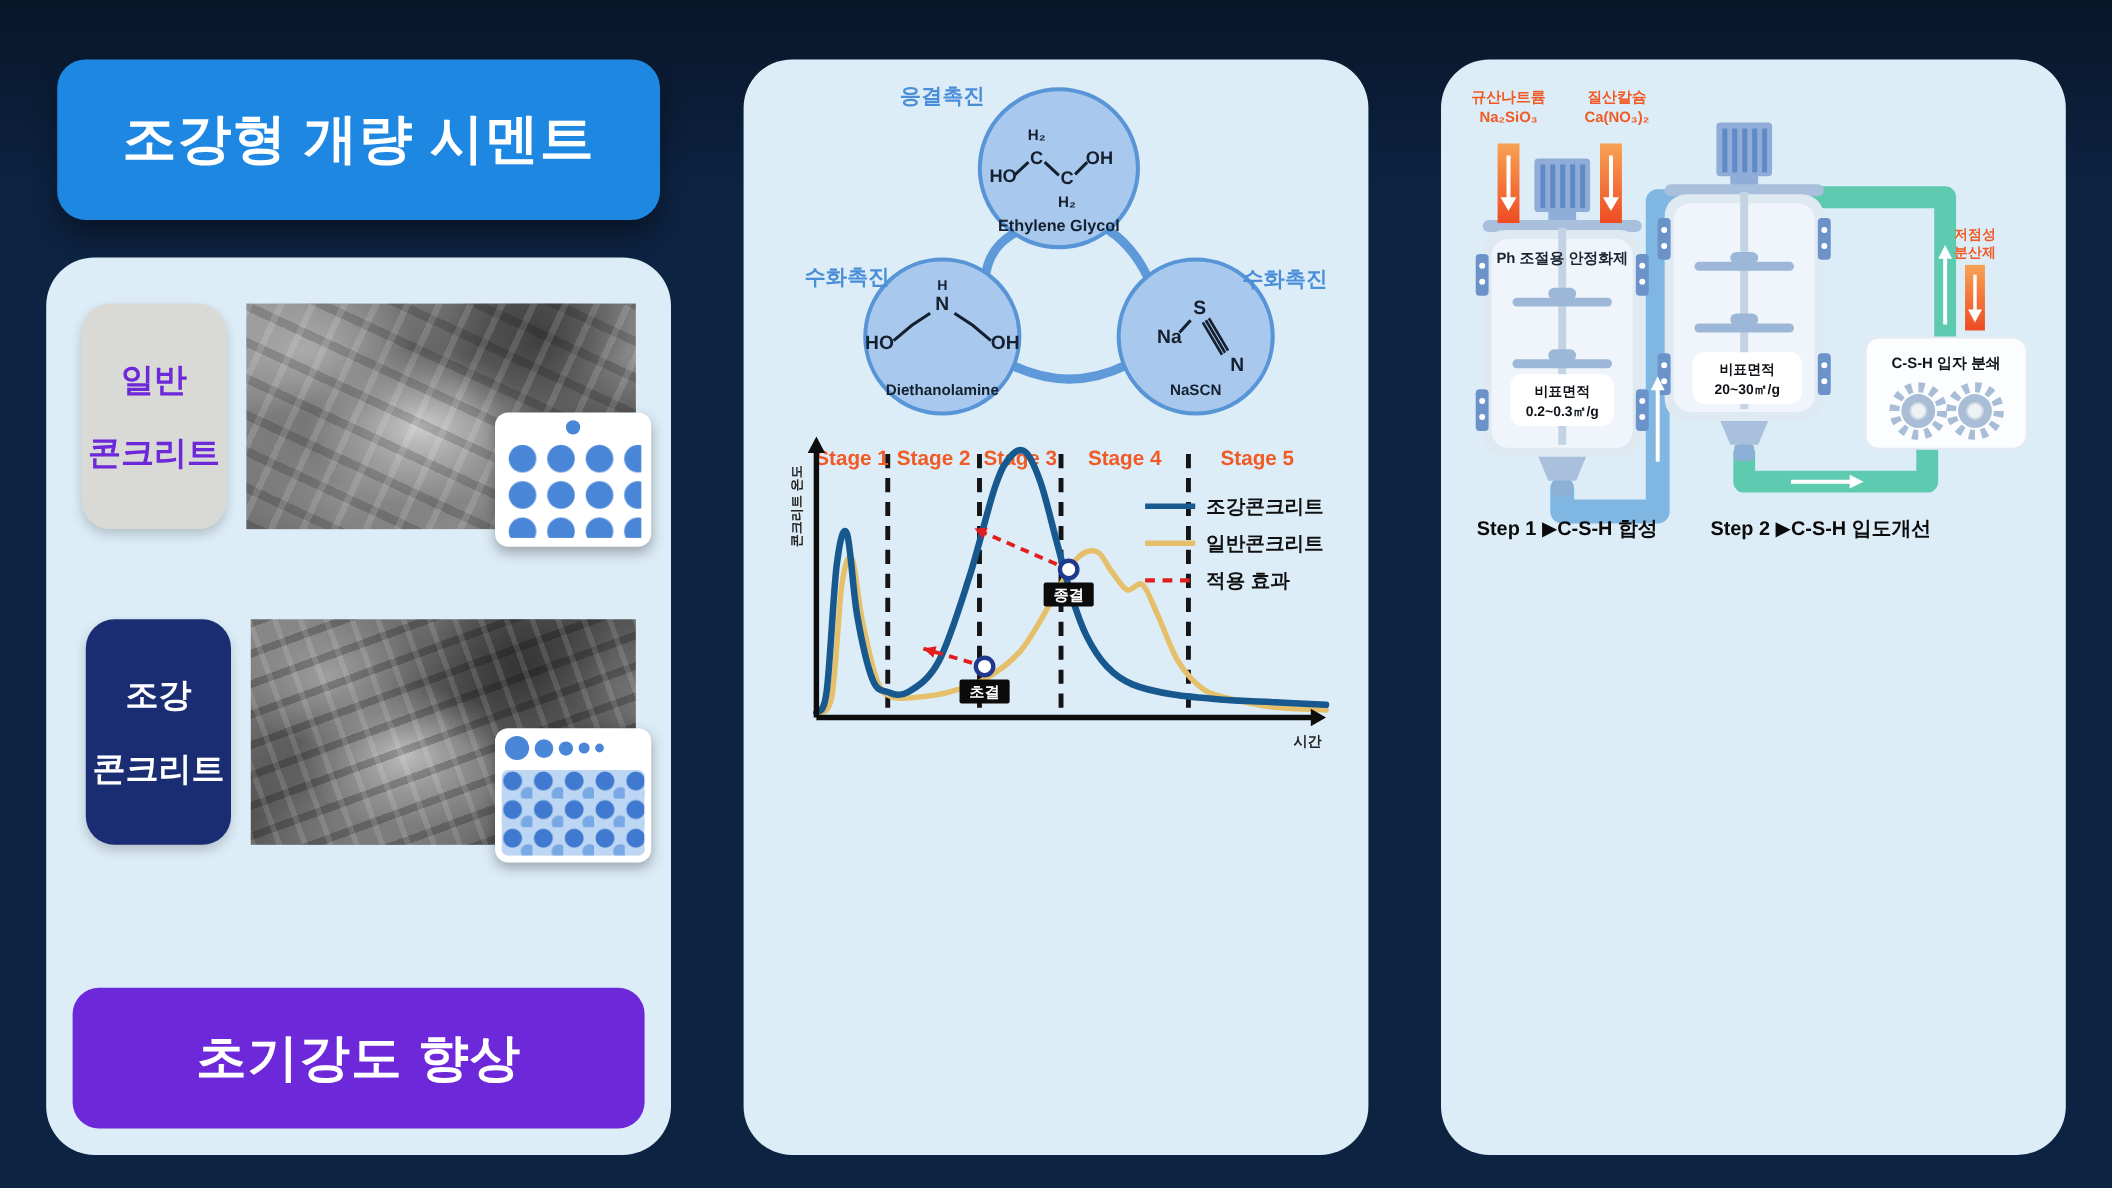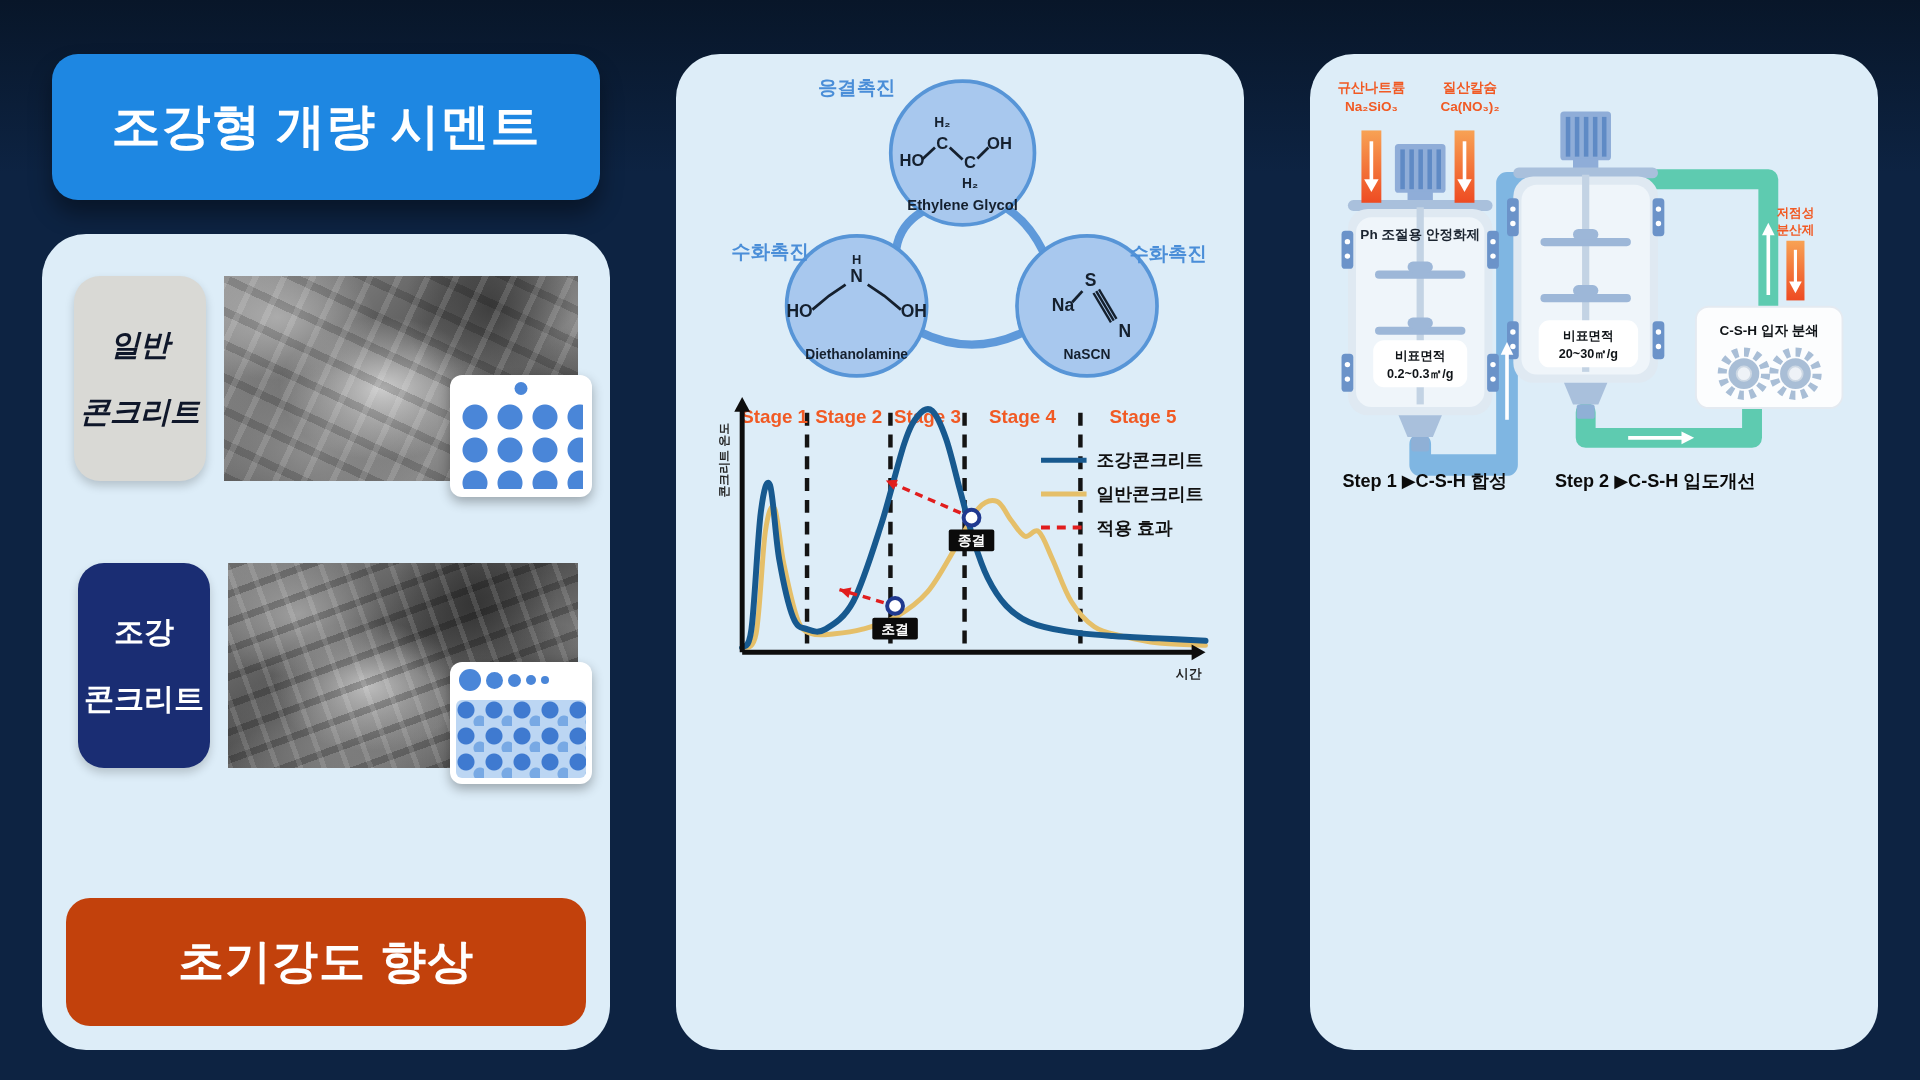--- a/index.html
+++ b/index.html
@@ -10,31 +10,31 @@
   }
   .board { display:grid; grid-template-columns:repeat(3,568px); column-gap:66px;
     padding:54px 42px 30px; width:1920px; height:1080px; }
   .col { display:flex; flex-direction:column; }
   .hdr { height:146px; margin:0 10px 34px; border-radius:26px; background:#1e87e2;
     display:flex; align-items:center; justify-content:center;
     box-shadow:0 14px 22px rgba(0,0,0,.38); }
   .hdr span { color:#fff; font-size:49px; font-weight:bold; letter-spacing:1px; }
   .card { flex:1; background:#ddedf8; border-radius:44px; padding:16px 24px 24px;
     display:flex; flex-direction:column; position:relative; }
-  .banner { height:128px; border-radius:24px; background:#c2410c; margin-top:auto;
+  .banner { height:128px; border-radius:24px; background:#6d28d9; margin-top:auto;
     display:flex; align-items:center; justify-content:center; }
   .banner span { color:#fff; font-size:46px; font-weight:bold; letter-spacing:1px; }
 
   
   .sem-row { display:flex; gap:18px; height:205px; margin:26px 8px 0; position:relative; }
   .sem-row.second { margin-top:82px;margin-left:12px; }
   .tag-box { width:132px; border-radius:26px; display:flex; flex-direction:column;
     align-items:center; justify-content:center; gap:26px; font-size:30px; font-weight:bold;
     box-shadow:0 5px 10px rgba(0,0,0,.18); }
-  .tag-box.gray { background:#d9d9d5; color:#0f172a;font-style:italic; }
+  .tag-box.gray { background:#d9d9d5; color:#6d28d9; }
   .tag-box.navy { background:#1a2d73; color:#fff; }
   .sem { flex:1; position:relative; border-radius:3px; overflow:visible; }
   .sem-tex { position:absolute; inset:0; }
   .sem1 .sem-tex { background:
     repeating-linear-gradient(115deg, rgba(255,255,255,.13) 0 6px, transparent 6px 26px),
     repeating-linear-gradient(25deg, rgba(0,0,0,.16) 0 8px, transparent 8px 30px),
     radial-gradient(140px 90px at 15% 20%, #ababab 0%, transparent 70%),
     radial-gradient(120px 140px at 75% 15%, #3f3f3f 0%, transparent 70%),
     radial-gradient(160px 110px at 45% 55%, #cccccc 0%, transparent 65%),
     radial-gradient(120px 90px at 90% 55%, #565656 0%, transparent 70%),

